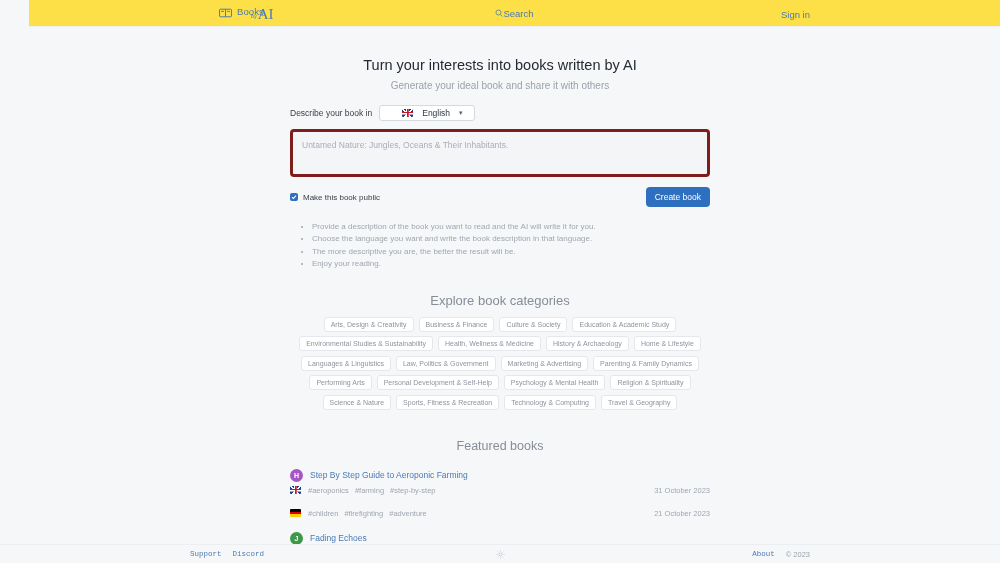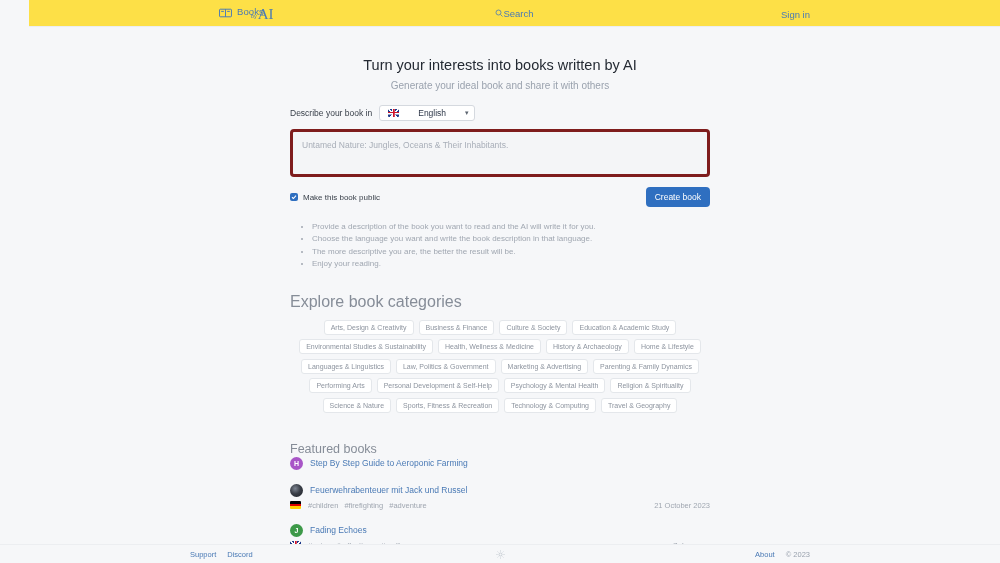--- a/index.html
+++ b/index.html
@@ -62,24 +62,24 @@
     margin: 0 0 14px 0;
   }
 
   
   .describe-row {
     display: flex; align-items: center; gap: 7px;
     font-size: 8.5px; color: #3a414b;
     margin-bottom: 8px;
   }
   .lang-select {
-    display: flex; align-items: center; gap: 19px;
+    display: flex; align-items: center; gap: 9px;
     border: 1px solid #d5d9df; border-radius: 3px;
     background: #ffffff;
-    padding: 2px 8px;
+    padding: 2px 22px;
     font-size: 8.5px;
     height: 16px;
     width: 96px;
     color: #2d3748;
     position: relative;
   }
   .flag {
     width: 11px; height: 8px; border-radius: 1px; display: inline-block;
     flex: 0 0 auto; overflow: hidden; position: relative;
   }
@@ -145,40 +145,41 @@
   }
 
   
   .tips { margin: 13px 0 0 0; padding-left: 22px; }
   .tips li {
     font-size: 8px; color: #a0a7b1; line-height: 1.55;
   }
 
   
   .cat-title {
-    font-size: 16px; color: #868d98;
+    text-align: center; font-size: 13px; color: #868d98;
     margin: 22px 0 9px 0; font-weight: normal;
   }
   .cat-rows { display: flex; flex-direction: column; align-items: center; gap: 4.5px; }
   .cat-row { display: flex; justify-content: center; gap: 5px; }
   .cat-chip {
     border: 1px solid #e4e7eb;
     background: #ffffff;
     border-radius: 3px;
     font-size: 7px;
     color: #8d949f;
     padding: 3px 6px;
     white-space: nowrap;
     cursor: pointer;
   }
 
   
   .feat-title {
     font-size: 12.5px; color: #868d98; font-weight: normal;
-    margin: 29px 0 1px 0;
+    margin: 29px 0 16px 0;
+    text-align: center;
   }
   .book { margin-bottom: 14px; }
   .book-top { display: flex; align-items: center; gap: 7px; }
   .avatar {
     width: 13px; height: 13px; border-radius: 50%;
     display: flex; align-items: center; justify-content: center;
     color: #ffffff; font-size: 7px; font-weight: bold;
     flex: 0 0 auto;
   }
   .avatar.photo {
@@ -199,21 +200,21 @@
   .footer {
     position: absolute; left: 0; right: 0; bottom: 0;
     height: 19px;
     background: #f6f7f9;
     border-top: 1px solid #eceef1;
     display: flex; align-items: center;
     padding: 0 190px;
   }
   .footer-left { display: flex; gap: 11px; }
   .footer-right { margin-left: auto; display: flex; gap: 11px; align-items: center; justify-content: flex-end; }
-  .footer-link { font-size: 7.5px; color: #4a7ab5; text-decoration: none; cursor: pointer; }
+  .footer-link { font-size: 7.5px; color: #4a7ab5; text-decoration: none; cursor: pointer; font-family: Liberation Mono, monospace; }
   .footer-copy { font-size: 7.5px; color: #9aa2ae; }
   .footer-center {
     position: absolute; left: 0; right: 0;
     display: flex; justify-content: center;
     pointer-events: none;
   }
   .theme-toggle { pointer-events: auto; color: #b6bdc7; display: flex; cursor: pointer; }
 </style>
 </head>
 <body>
@@ -322,26 +323,31 @@
         </div>
       </div>
 
     <h2 class="feat-title">Featured books</h2>
     <div id="book-list">
         <div class="book">
           <div class="book-top">
             <div class="avatar" style="background: rgb(168, 85, 199);">H</div>
             <a class="book-title" href="#">Step By Step Guide to Aeroponic Farming</a>
           </div>
+          <div class="book-bot">
+            <span class="flag flag-gb"></span>
+            <div class="tags">
+              <span class="tag">#aeroponics</span>
+              <span class="tag">#farming</span>
+              <span class="tag">#step-by-step</span>
+            </div>
+            <span class="book-date">31 October 2023</span>
+          </div>
         </div>
         <div class="book">
-          <div class="book-top">
-            <div class="avatar photo"></div>
-            <a class="book-title" href="#">Feuerwehrabenteuer mit Jack und Russel</a>
-          </div>
           <div class="book-bot">
             <span class="flag flag-de"></span>
             <div class="tags">
               <span class="tag">#children</span>
               <span class="tag">#firefighting</span>
               <span class="tag">#adventure</span>
             </div>
             <span class="book-date">21 October 2023</span>
           </div>
         </div>

